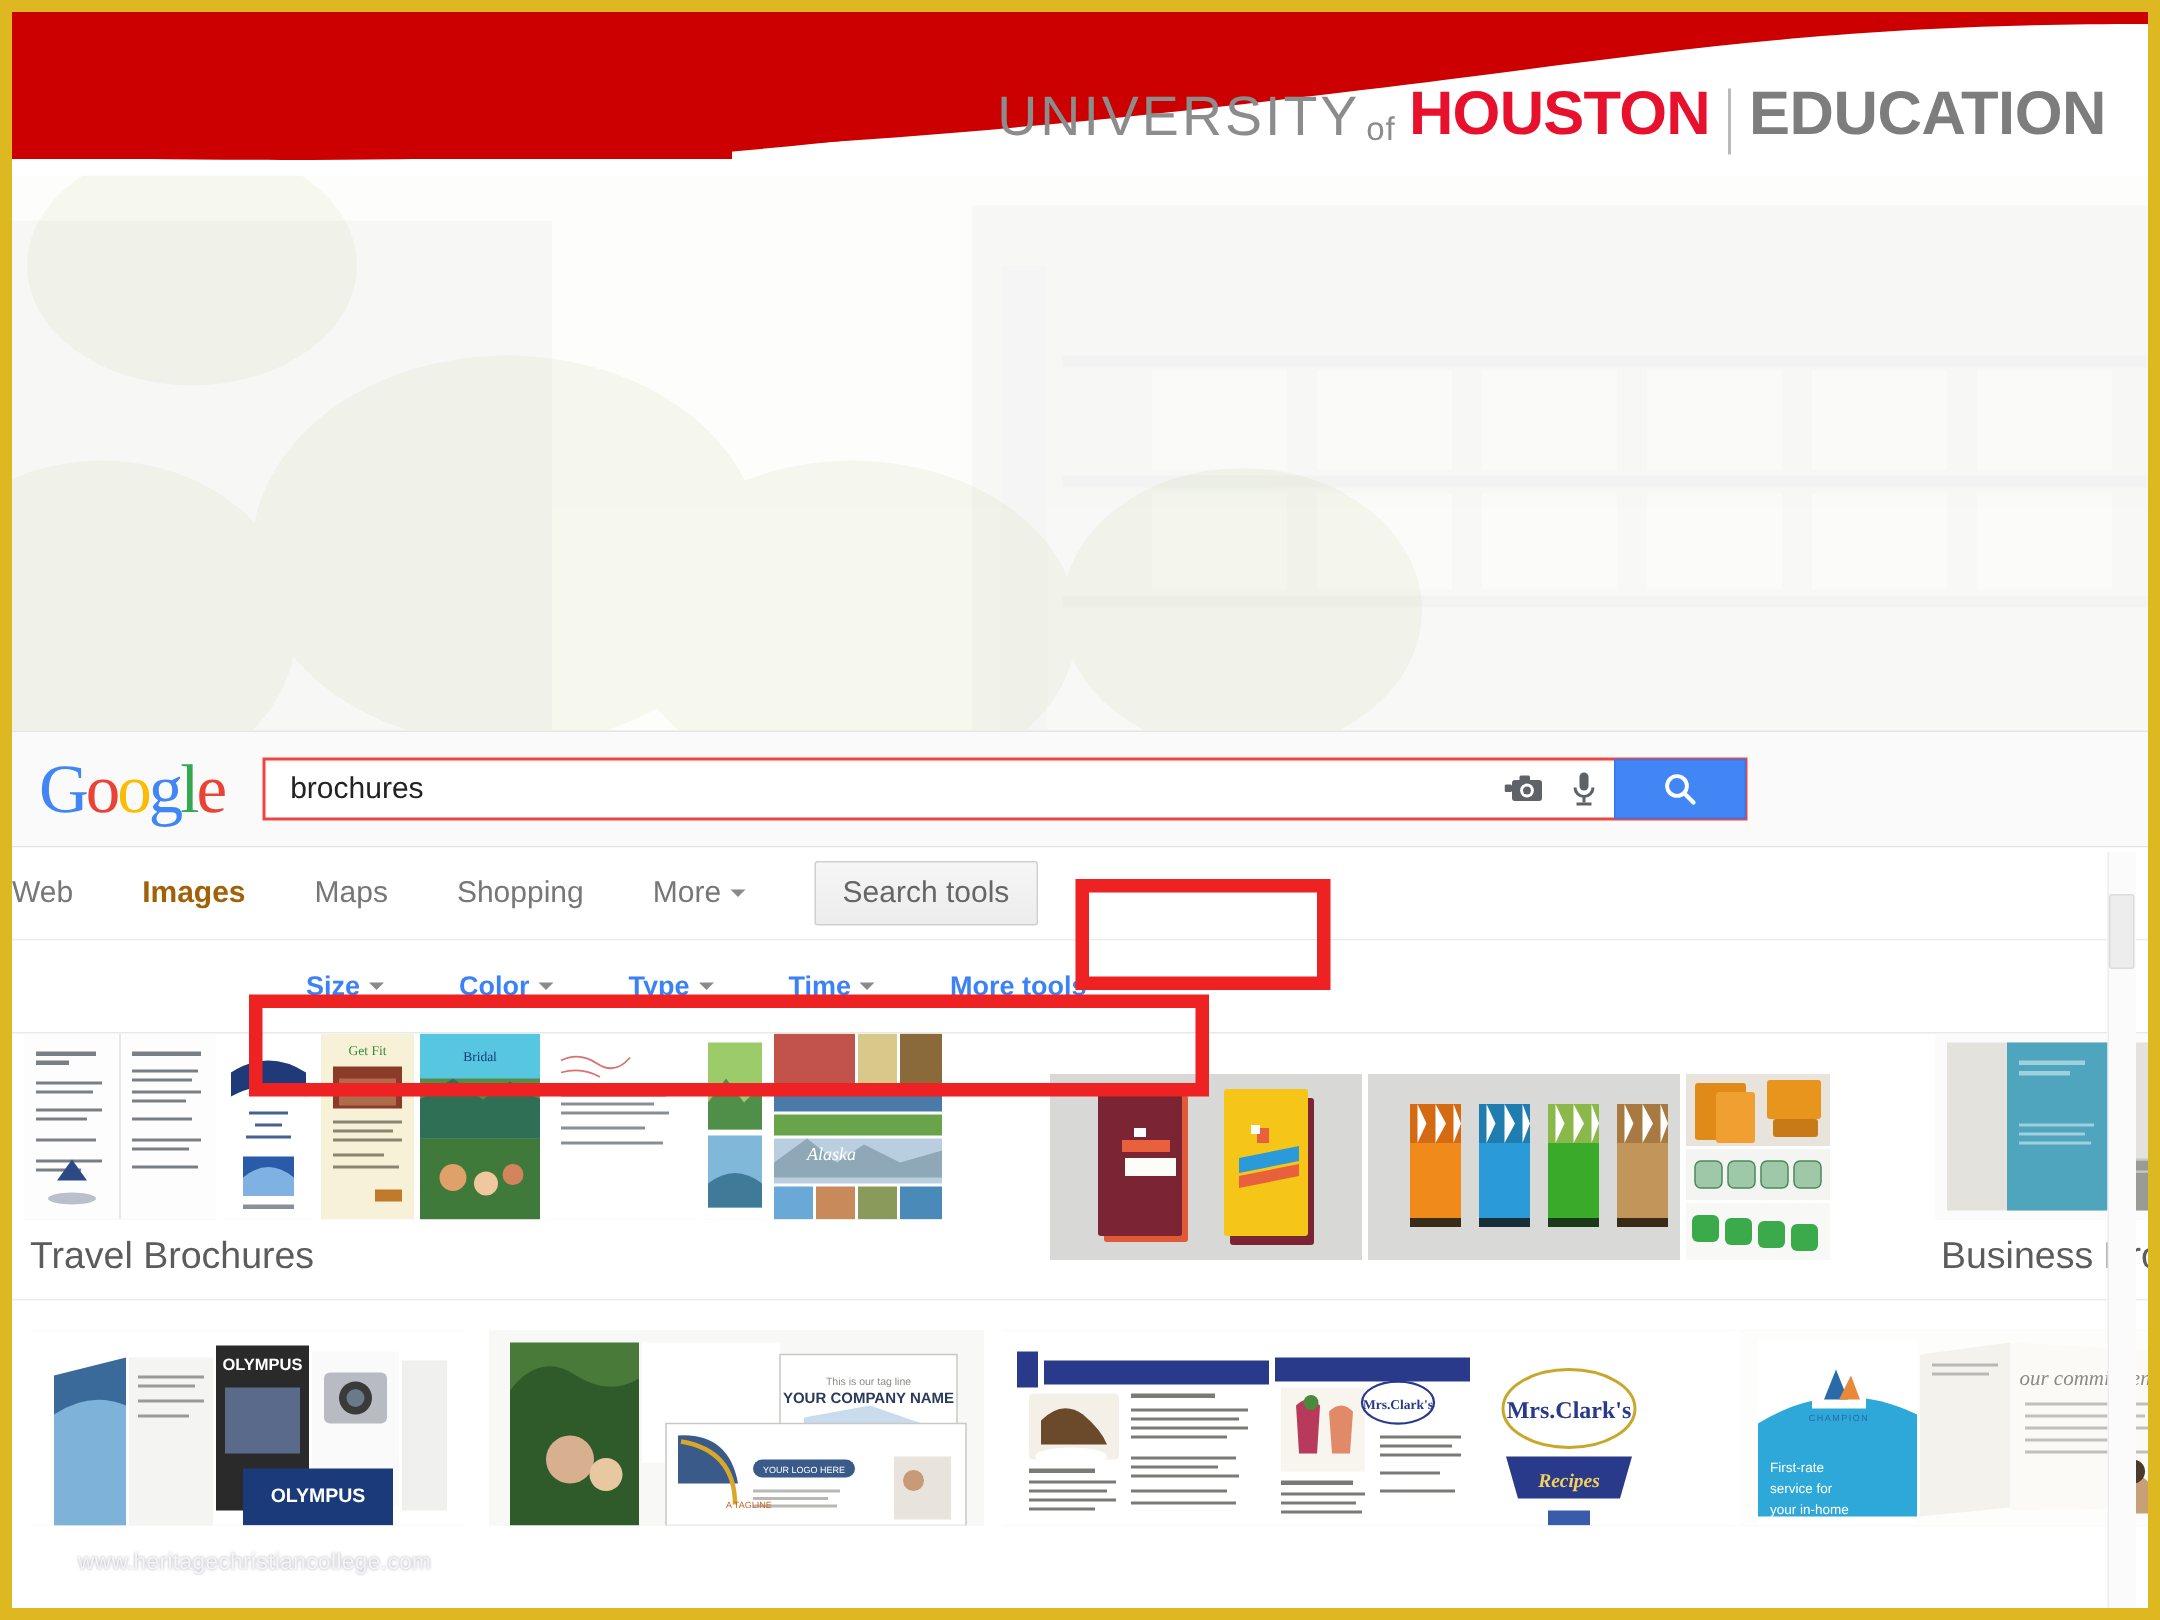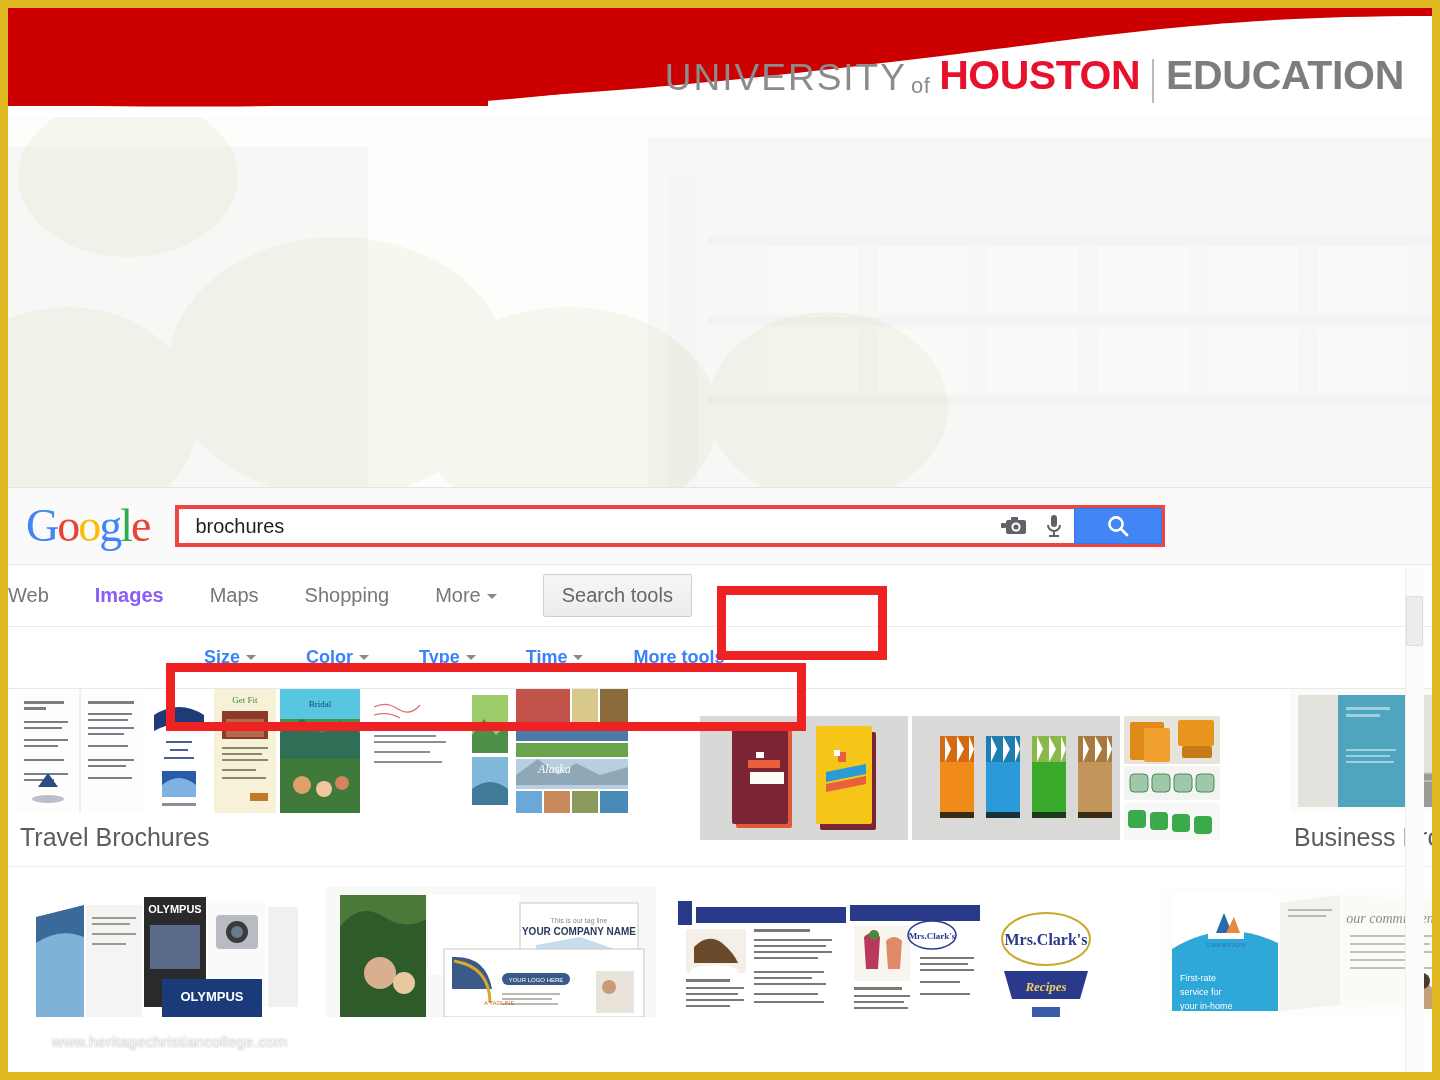--- a/index.html
+++ b/index.html
@@ -111,21 +111,21 @@
   .g-logo .r { color: #ea4335; }
   .g-logo .y { color: #fbbc05; }
   .g-logo .g { color: #34a853; }
 
   .g-inputwrap {
     position: relative;
     display: flex;
     align-items: stretch;
     height: 42px;
     width: 990px;
-    border: 4px solid #ef4444;
+    border: 2px solid #ef4444;
     background: #ffffff;
     box-shadow: inset 0 1px 2px rgba(0,0,0,0.06);
   }
   .g-input {
     flex: 1;
     border: none;
     outline: none;
     font-size: 20px;
     color: #222;
     padding: 0 16px;
@@ -155,21 +155,21 @@
     background: #ffffff;
     border-bottom: 1px solid #ebebeb;
   }
   .g-tab {
     font-size: 20px;
     color: #777777;
     margin-right: 46px;
     cursor: pointer;
     white-space: nowrap;
   }
-  .g-tab.active { color: #8b5cf6; font-weight: 700; }
+  .g-tab.active { color: #a16207; font-weight: 700; }
   .caret {
     display: inline-block;
     width: 0; height: 0;
     border-left: 5px solid transparent;
     border-right: 5px solid transparent;
     border-top: 5px solid #8a8a8a;
     margin-left: 6px;
     position: relative; top: -3px;
   }
   .g-searchtools-btn {

